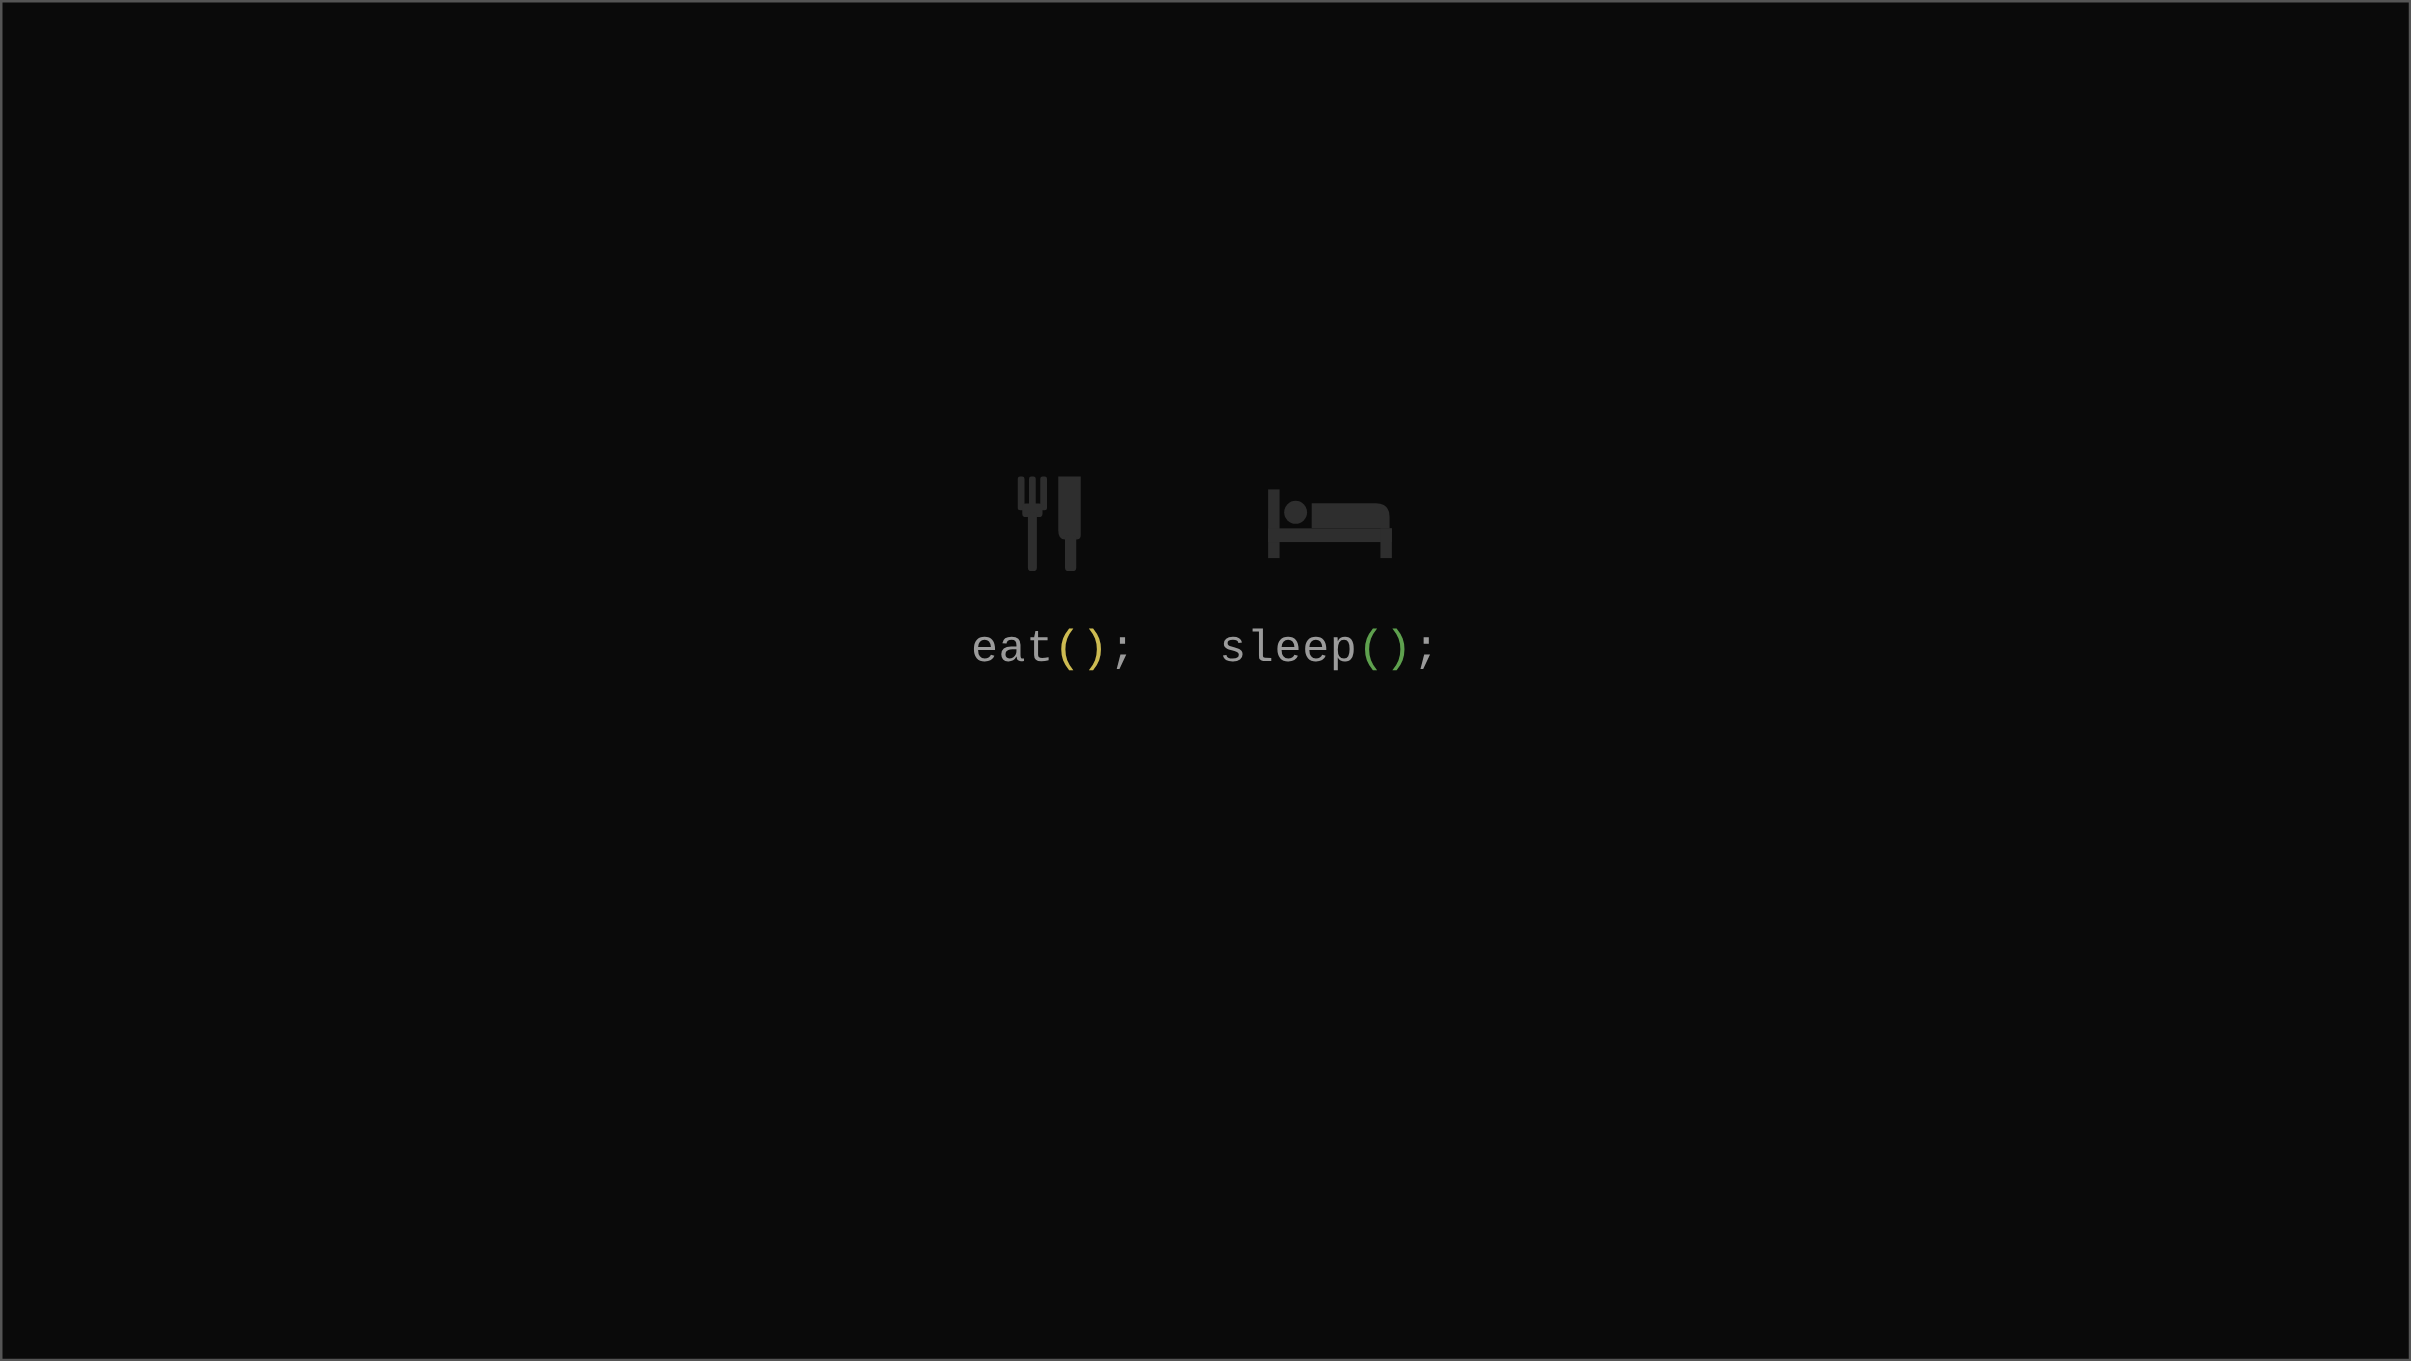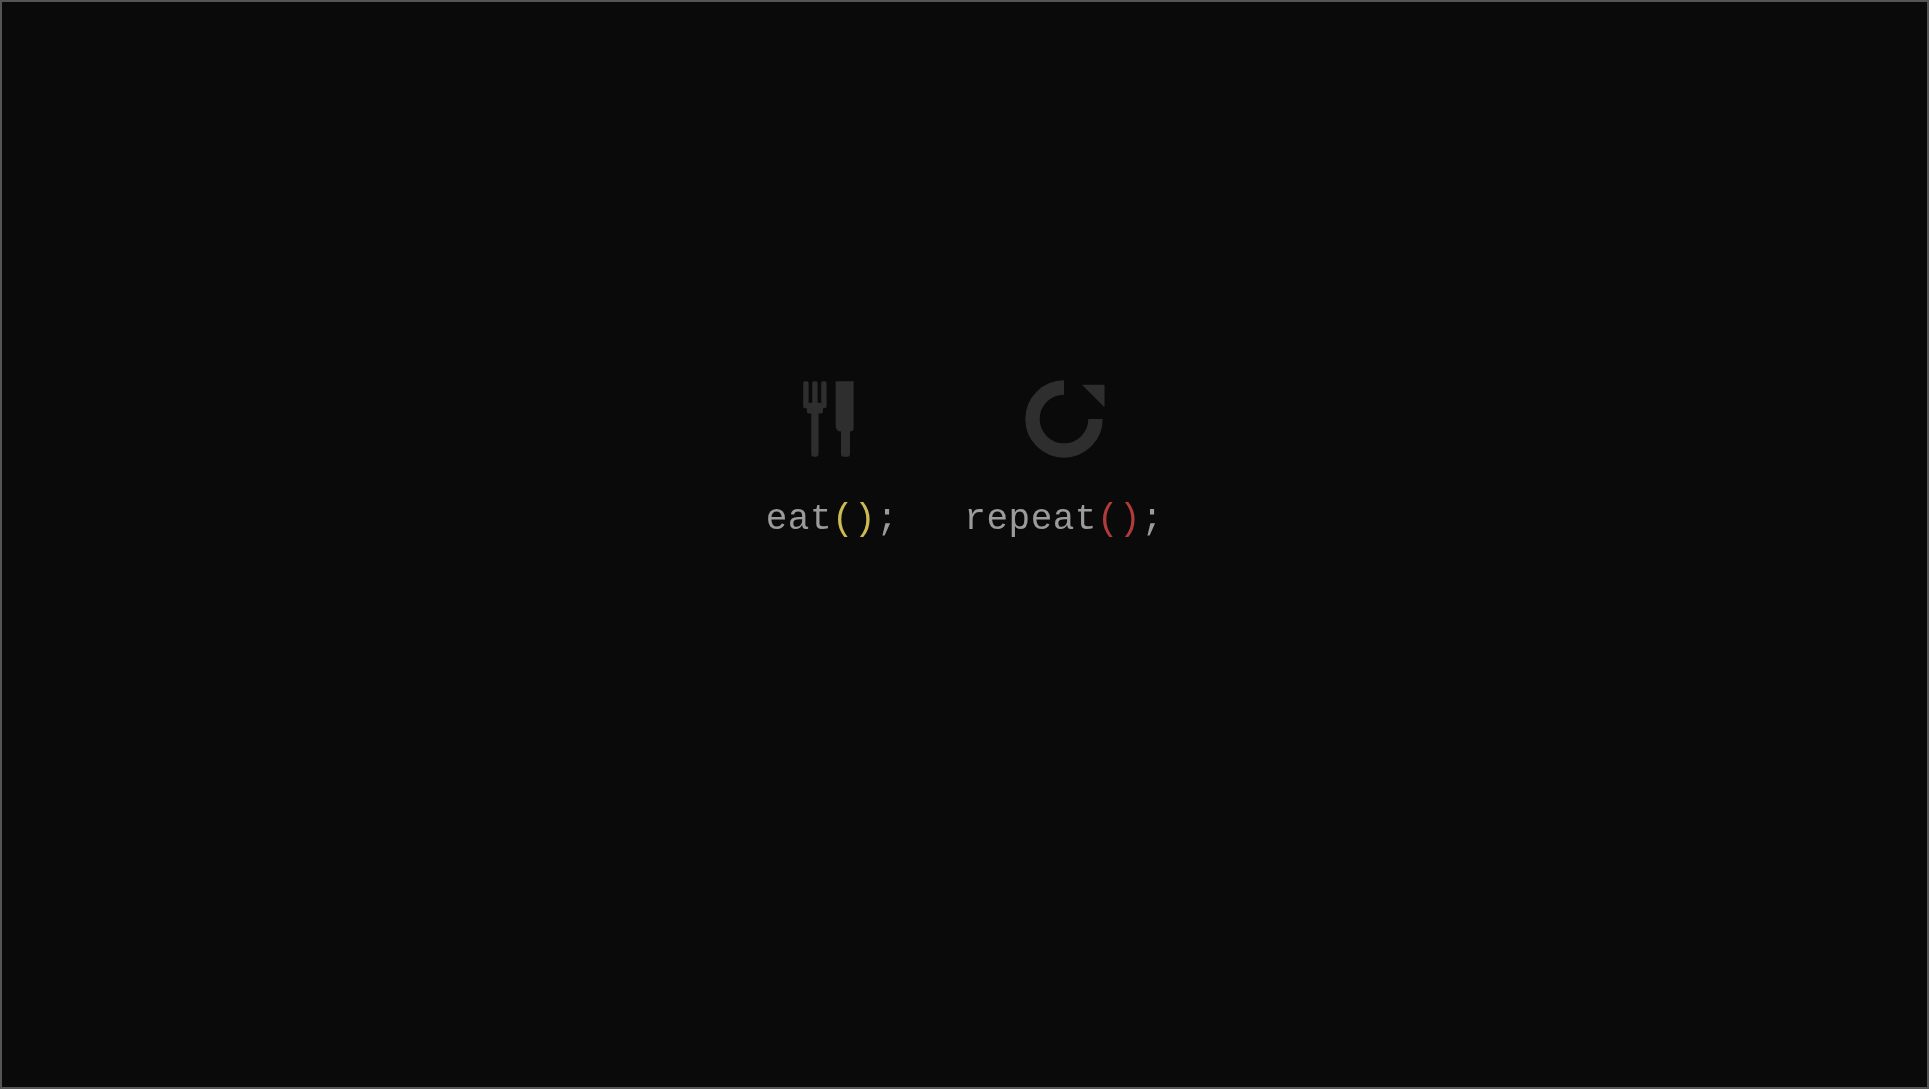--- a/index.html
+++ b/index.html
@@ -72,27 +72,30 @@
 
         <path d="M 54 8 L 74 8 L 74 60 Q 74 64 70 64 L 60 64 Q 54 64 54 56 Z"></path>
         <rect x="60" y="60" width="10" height="32" rx="3"></rect>
       </svg>
     </div>
     <div class="label">
       <span>eat</span><span class="paren" style="color: rgb(205, 187, 82);">()</span><span class="semi">;</span>
     </div>
   </div>
 
-
-
   <div class="block">
     <div class="icon-wrap">
-      <svg viewBox="0 0 100 100" width="90" height="90">
-        <path d="M 50 15 A 35 35 0 1 0 85 50" stroke="#2e2e2e" stroke-width="16" fill="none"></path>
-        <path d="M 70 12 L 95 12 L 95 37 Z" fill="#2e2e2e"></path>
+      <svg viewBox="0 0 120 80" width="110" height="80">
+        <rect x="6" y="10" width="10" height="60"></rect>
+        <circle cx="30" cy="30" r="10"></circle>
+        <path d="M 44 22 L 100 22 Q 112 22 112 34 L 112 44 L 44 44 Z"></path>
+        <rect x="6" y="44" width="108" height="12"></rect>
+        <rect x="104" y="44" width="10" height="26"></rect>
       </svg>
     </div>
     <div class="label">
-      <span>repeat</span><span class="paren" style="color: rgb(176, 59, 59);">()</span><span class="semi">;</span>
+      <span>sleep</span><span class="paren" style="color: rgb(94, 160, 78);">()</span><span class="semi">;</span>
     </div>
   </div>
+
+
 
 </div>
 
 </body></html>

